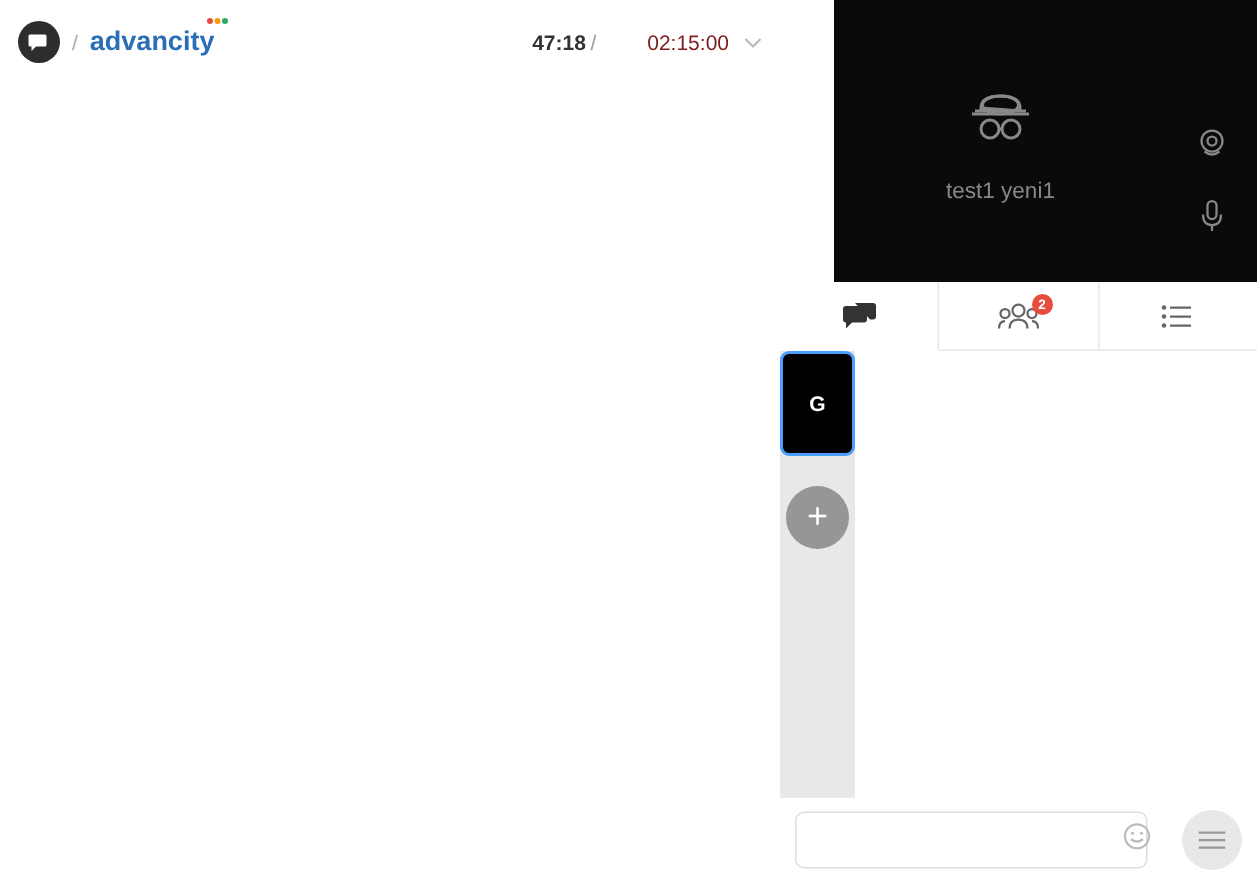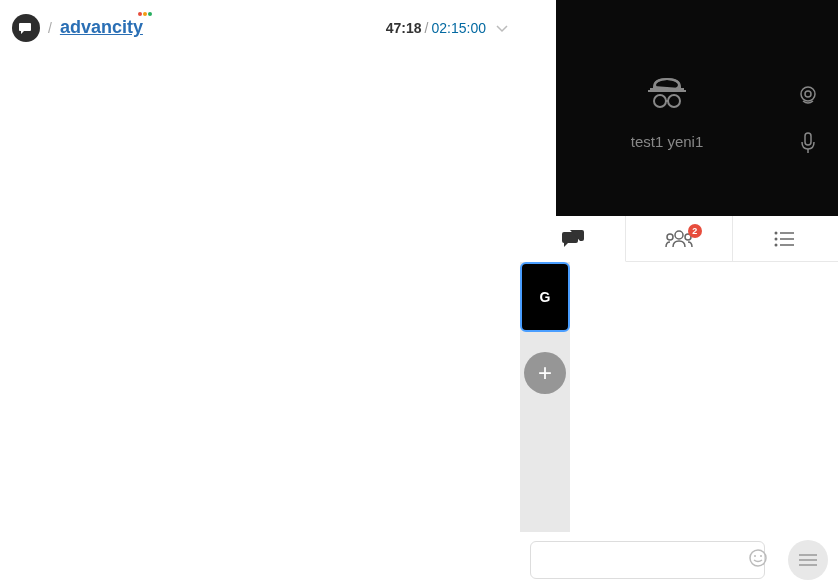--- a/index.html
+++ b/index.html
@@ -43,21 +43,20 @@
     .slash {
       margin: 0 8px;
       color: #aaa;
       font-size: 14px;
     }
     .brand {
       font-size: 18px;
       font-weight: bold;
       color: #2a6fb5;
       position: relative;
-      text-decoration: underline;
     }
     .brand-dots {
       position: absolute;
       top: -5px;
       right: -9px;
       display: flex;
       gap: 1px;
     }
     .dot {
       width: 4px;
@@ -72,37 +71,38 @@
     }
     .timer-current {
       font-weight: bold;
       color: #333;
     }
     .timer-sep {
       color: #999;
       margin: 0 3px;
     }
     .timer-total {
-      color: #0369a1;
+      color: #7f1d1d;
+      margin-left: 31px;
     }
     .chevron-down {
       margin-left: 10px;
       color: #bbb;
     }
     .right-panel {
       position: absolute;
       top: 0;
       right: 0;
       width: 318px;
       height: 588px;
       display: flex;
       flex-direction: column;
     }
     .video-area {
-      height: 216px;
+      height: 188px;
       background: #0a0a0a;
       display: flex;
       position: relative;
       margin-left: 36px;
     }
     .video-main {
       flex: 1;
       display: flex;
       flex-direction: column;
       align-items: center;

